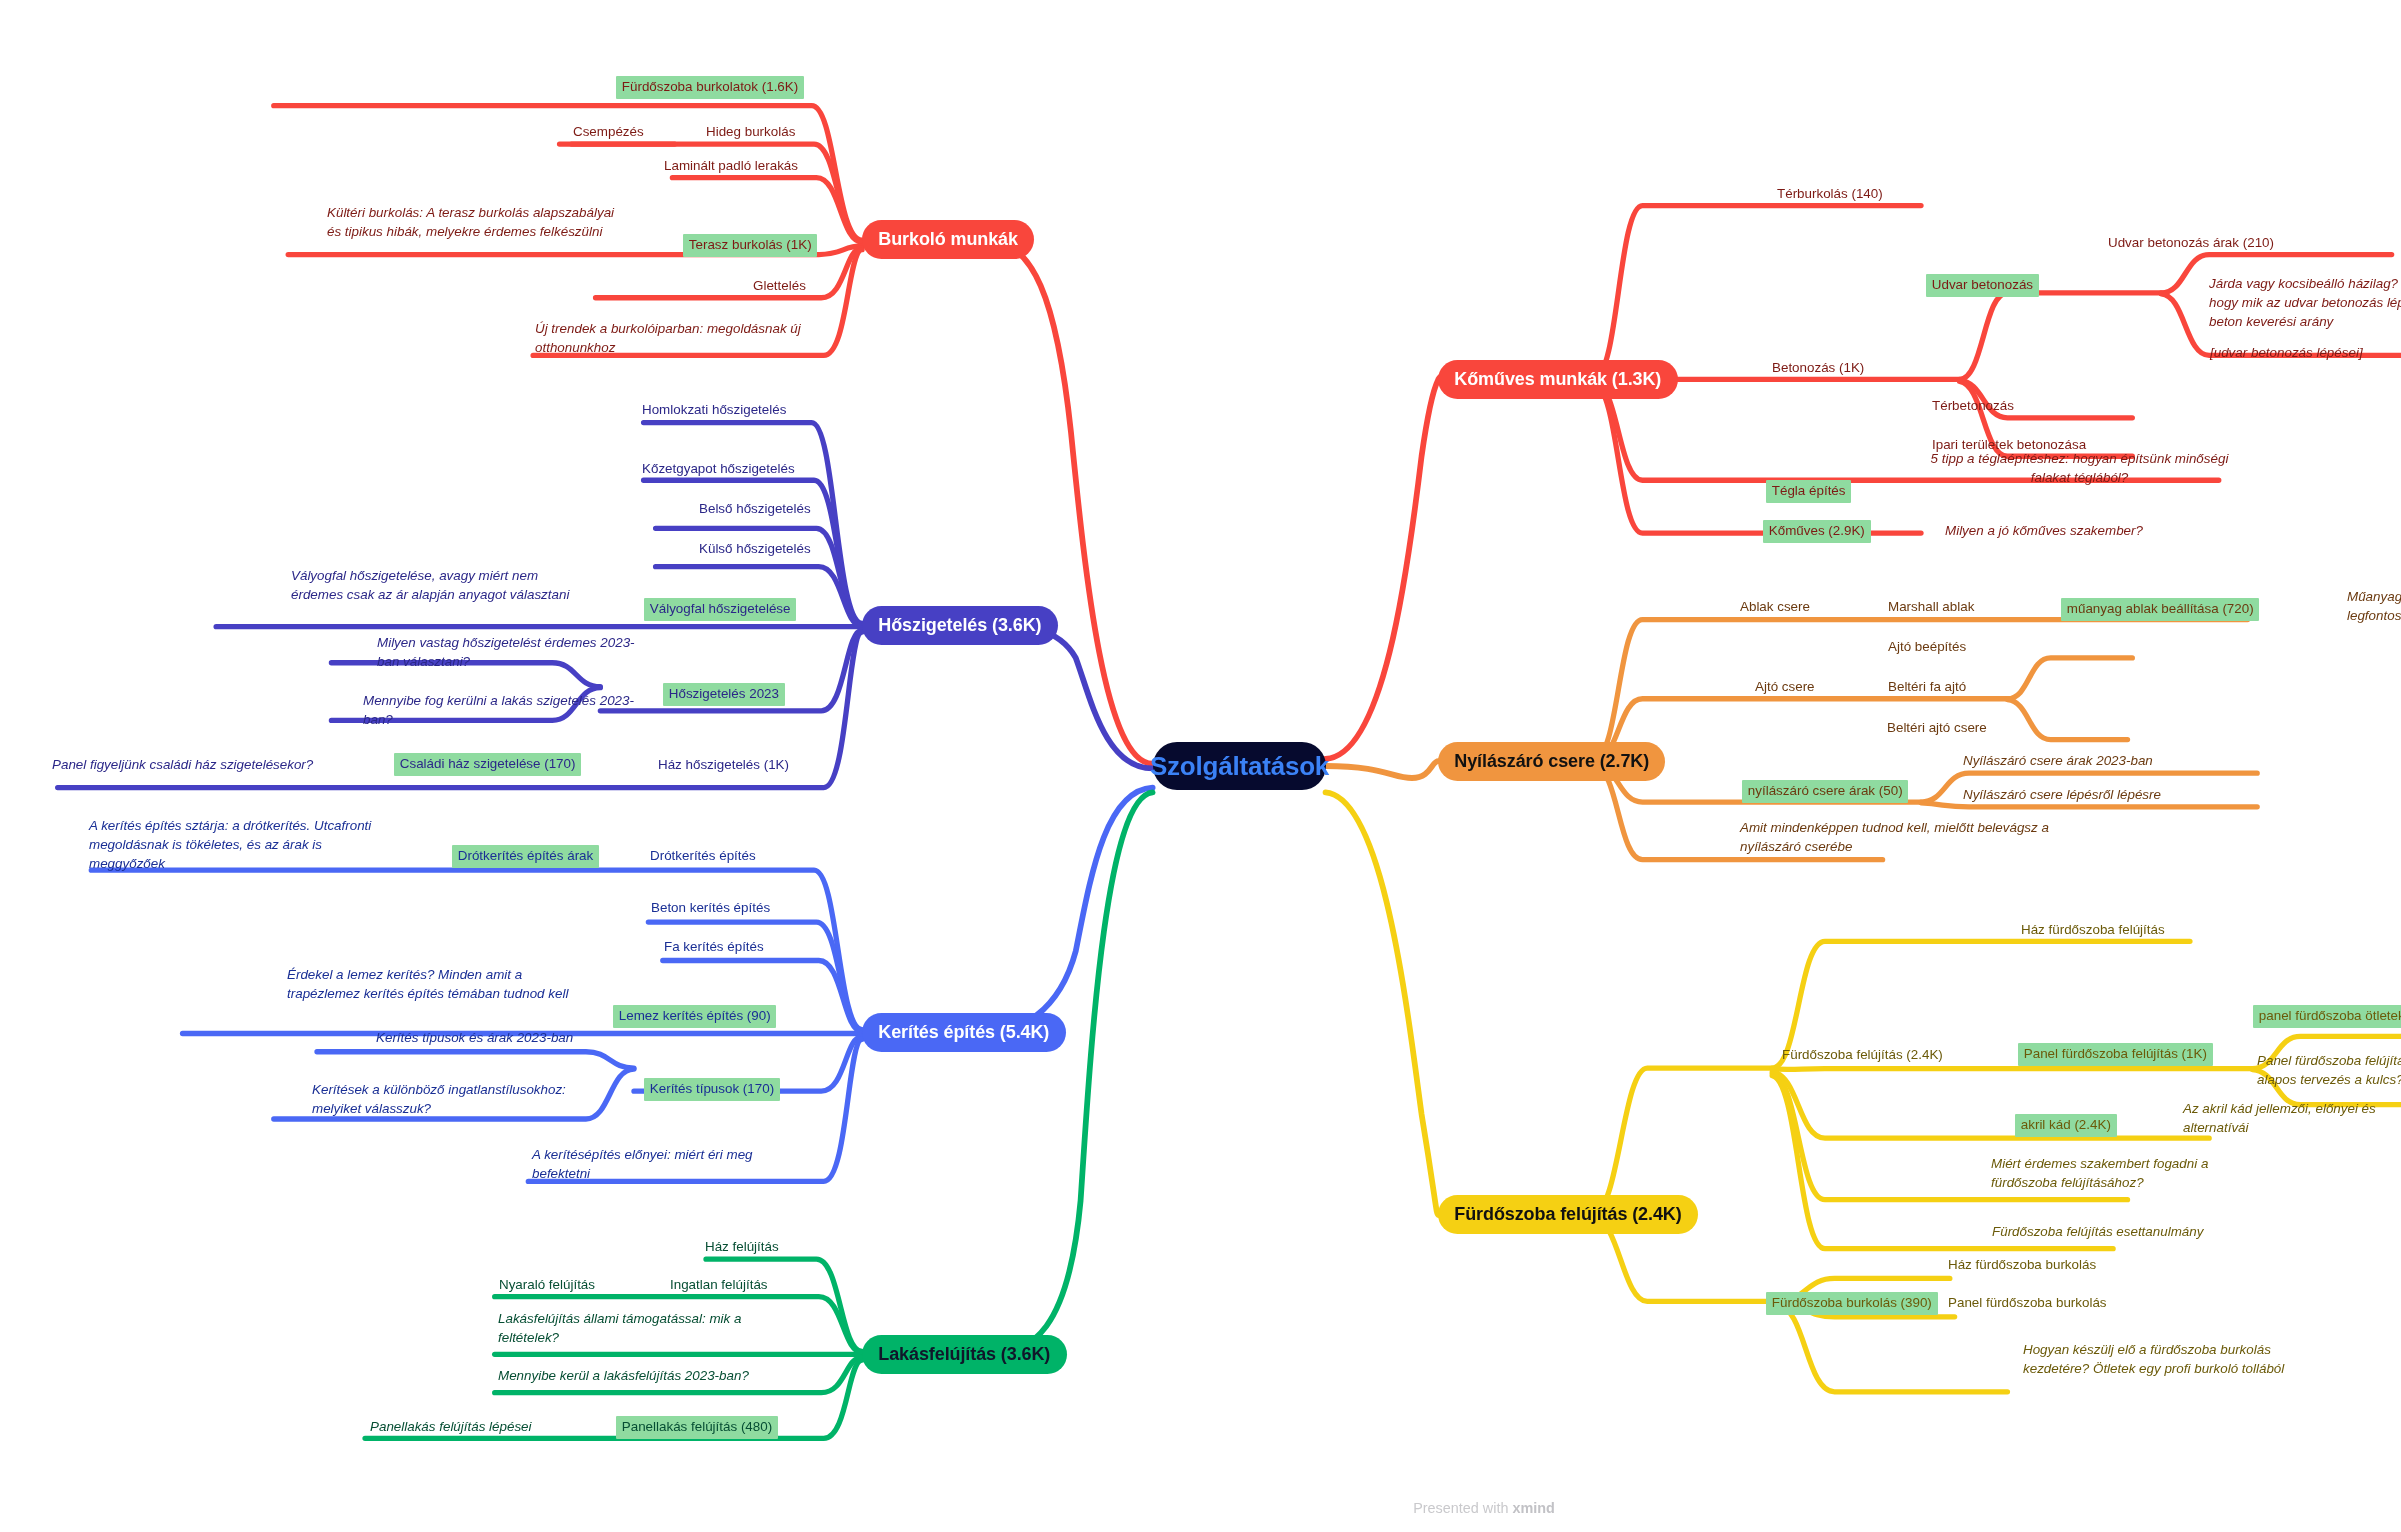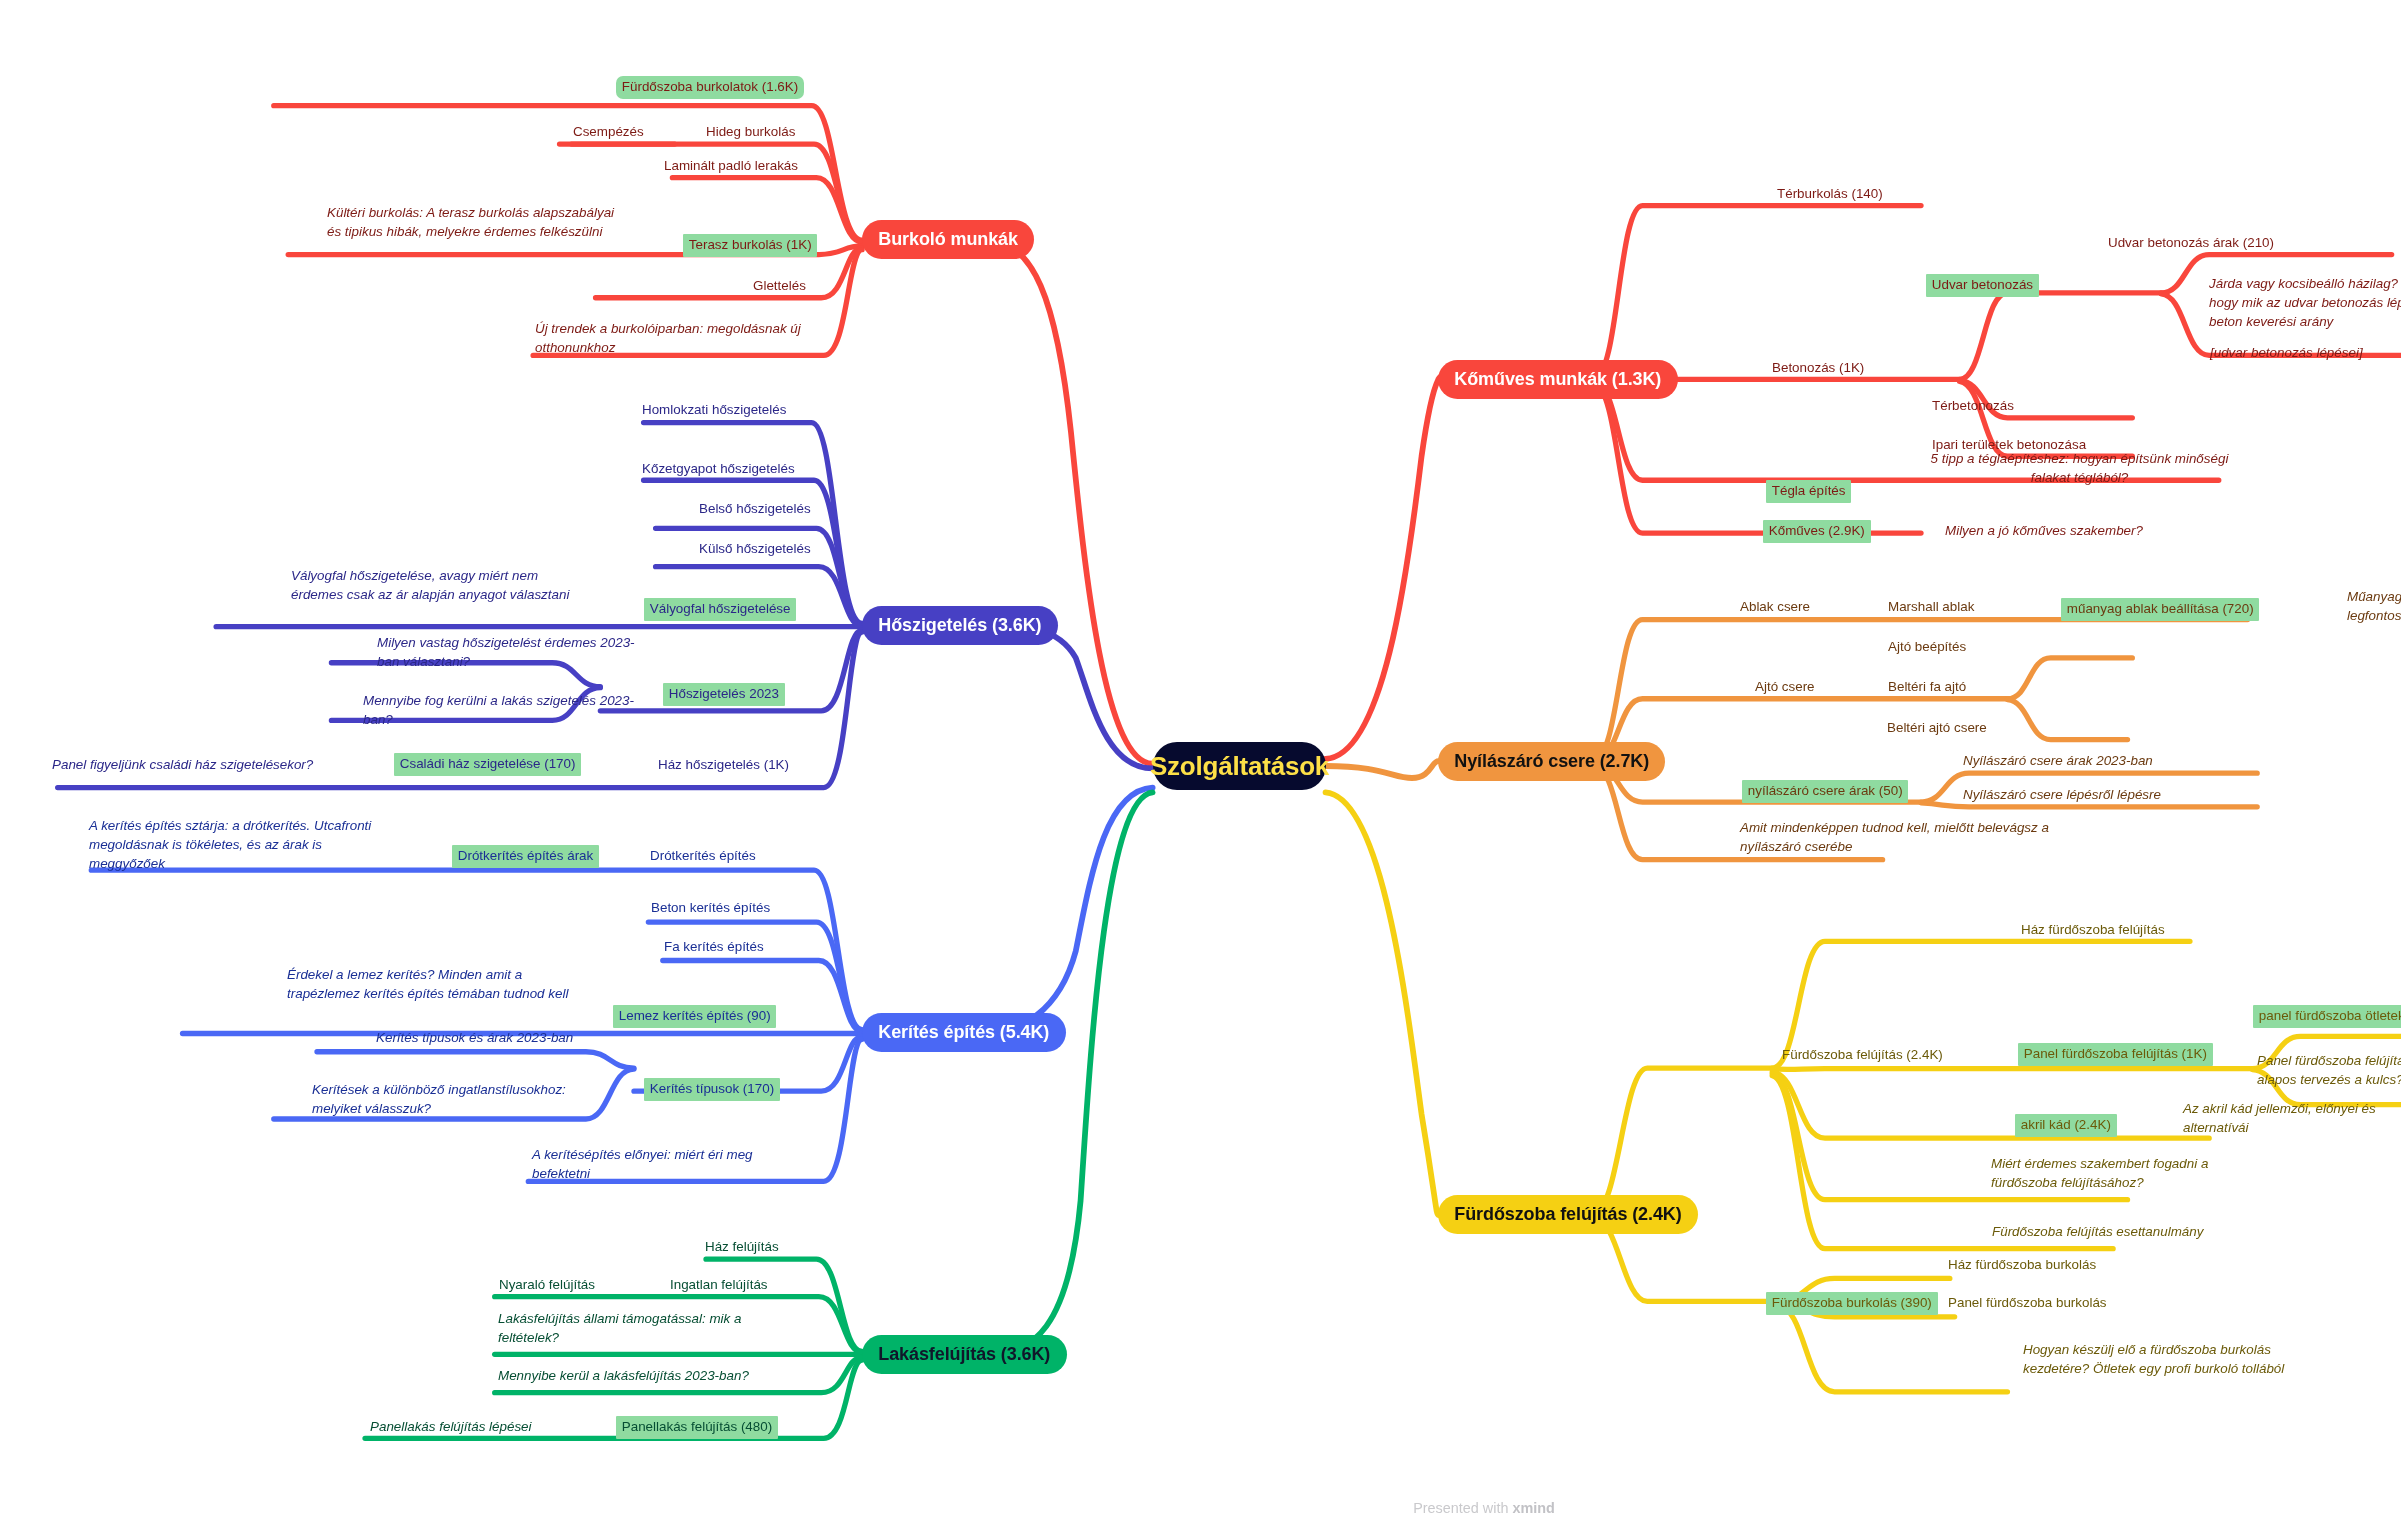--- a/index.html
+++ b/index.html
@@ -3,21 +3,21 @@
 <meta charset="utf-8">
 <style>
   html,body{margin:0;padding:0;background:#ffffff;}
   body{width:2968px;height:1532px;position:relative;overflow:hidden;
        font-family:"Liberation Sans",sans-serif;}
   #canvas{position:absolute;inset:0;}
   svg.wires{position:absolute;left:0;top:0;width:2968px;height:1532px;pointer-events:none;}
 
   
   .root-node{
-    position:absolute;background:#060a2e;color:#fde047;
+    position:absolute;background:#060a2e;color:#3b82f6;
     border-radius:43px;display:flex;align-items:center;justify-content:center;
     font-size:26px;font-weight:700;letter-spacing:-0.2px;white-space:nowrap;
   }
 
   
   .branch-node{
     position:absolute;border-radius:29px;display:flex;align-items:center;justify-content:center;
     font-size:18px;font-weight:700;white-space:nowrap;padding:0 16.3px;height:39px;
     letter-spacing:-0.1px;
   }
@@ -170,21 +170,21 @@
 </div>
 
 <div class="branch-node" style="left:1438px;top:1195px;background:#f5d013;color:#111;">
   <span>Fürdőszoba felújítás (2.4K)</span>
 </div>
 
 <div class="branch-node" style="left:862px;top:1335px;background:#00b368;color:#0f172a;">
   <span>Lakásfelújítás (3.6K)</span>
 </div>
 
-<div class="leaf hl c-red" style="left:616px;top:76px;border-radius:7px;">Fürdőszoba burkolatok (1.6K)</div>
+<div class="leaf hl c-red" style="left:616px;top:76px;">Fürdőszoba burkolatok (1.6K)</div>
 <div class="leaf c-red" style="left:573px;top:122px;">Csempézés</div>
 <div class="leaf c-red" style="left:706px;top:122px;">Hideg burkolás</div>
 <div class="leaf c-red" style="left:664px;top:156px;">Laminált padló lerakás</div>
 <div class="leaf wrap italic c-red" style="left:327px;top:203px;width:298px;">Kültéri burkolás: A terasz burkolás alapszabályai és tipikus hibák, melyekre érdemes felkészülni</div>
 <div class="leaf hl c-red" style="left:683px;top:234px;">Terasz burkolás (1K)</div>
 <div class="leaf c-red" style="left:753px;top:276px;">Glettelés</div>
 <div class="leaf wrap italic c-red" style="left:535px;top:319px;width:307px;">Új trendek a burkolóiparban: megoldásnak új otthonunkhoz</div>
 
 <div class="leaf c-red" style="left:1777px;top:184px;">Térburkolás (140)</div>
 <div class="leaf c-red" style="left:1772px;top:358px;">Betonozás (1K)</div>

